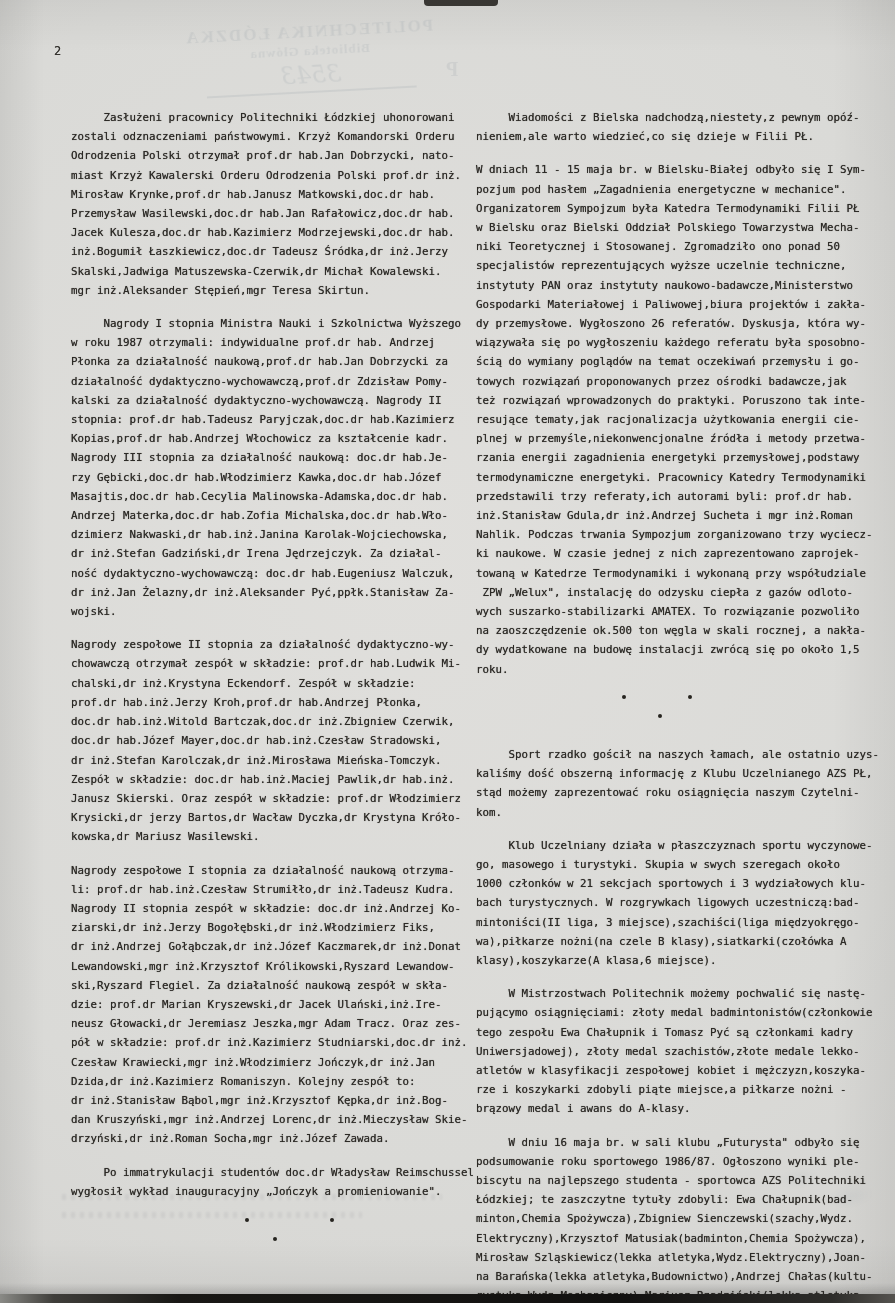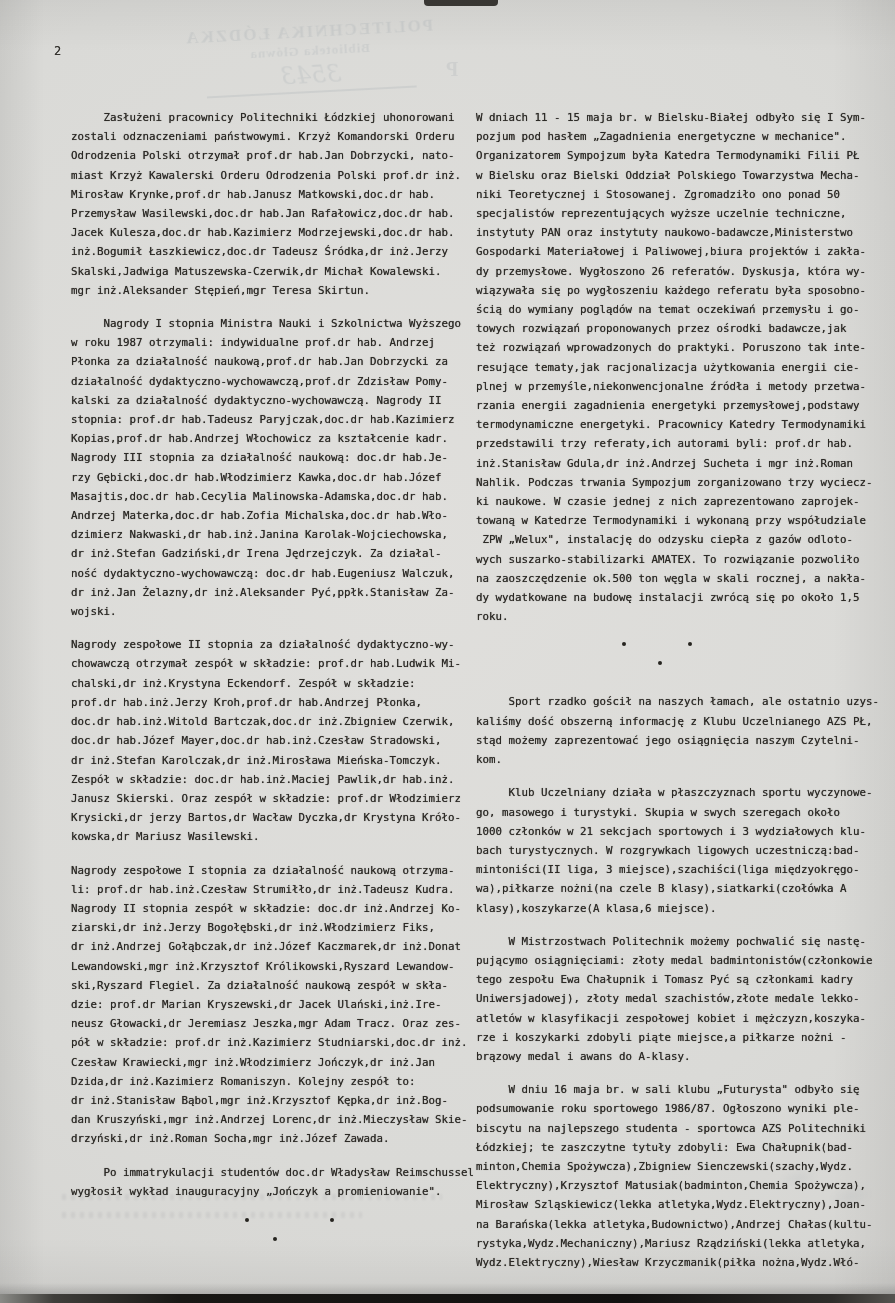--- a/index.html
+++ b/index.html
@@ -153,20 +153,22 @@
     <pre class="para">     Po immatrykulacji studentów doc.dr Władysław Reimschussel
 wygłosił wykład inauguracyjny „Jończyk a promieniowanie".</pre>
     <div class="divider divider-left">
       <span class="dot d1"></span>
       <span class="dot d2"></span>
       <span class="dot d3"></span>
     </div>
   </div>
 
   <div class="col col-right">
+    <pre class="para">     Wiadomości z Bielska nadchodzą,niestety,z pewnym opóź-
+nieniem,ale warto wiedzieć,co się dzieje w Filii PŁ.</pre>
     <pre class="para">W dniach 11 - 15 maja br. w Bielsku-Białej odbyło się I Sym-
 pozjum pod hasłem „Zagadnienia energetyczne w mechanice".
 Organizatorem Sympojzum była Katedra Termodynamiki Filii PŁ
 w Bielsku oraz Bielski Oddział Polskiego Towarzystwa Mecha-
 niki Teoretycznej i Stosowanej. Zgromadziło ono ponad 50
 specjalistów reprezentujących wyższe uczelnie techniczne,
 instytuty PAN oraz instytuty naukowo-badawcze,Ministerstwo
 Gospodarki Materiałowej i Paliwowej,biura projektów i zakła-
 dy przemysłowe. Wygłoszono 26 referatów. Dyskusja, która wy-
 wiązywała się po wygłoszeniu każdego referatu była sposobno-
@@ -187,21 +189,21 @@
 na zaoszczędzenie ok.500 ton węgla w skali rocznej, a nakła-
 dy wydatkowane na budowę instalacji zwrócą się po około 1,5
 roku.</pre>
     <div class="divider divider-right">
       <span class="dot d1"></span>
       <span class="dot d2"></span>
       <span class="dot d3"></span>
     </div>
     <pre class="para">     Sport rzadko gościł na naszych łamach, ale ostatnio uzys-
 kaliśmy dość obszerną informację z Klubu Uczelnianego AZS PŁ,
-stąd możemy zaprezentować jego osiągnięcia naszym Czytelni-
+stąd możemy zaprezentować roku osiągnięcia naszym Czytelni-
 kom.</pre>
     <pre class="para">     Klub Uczelniany działa w płaszczyznach sportu wyczynowe-
 go, masowego i turystyki. Skupia w swych szeregach około
 1000 członków w 21 sekcjach sportowych i 3 wydziałowych klu-
 bach turystycznych. W rozgrywkach ligowych uczestniczą:bad-
 mintoniści(II liga, 3 miejsce),szachiści(liga międzyokręgo-
 wa),piłkarze nożni(na czele B klasy),siatkarki(czołówka A
 klasy),koszykarze(A klasa,6 miejsce).</pre>
     <pre class="para">     W Mistrzostwach Politechnik możemy pochwalić się nastę-
 pującymo osiągnięciami: złoty medal badmintonistów(członkowie

